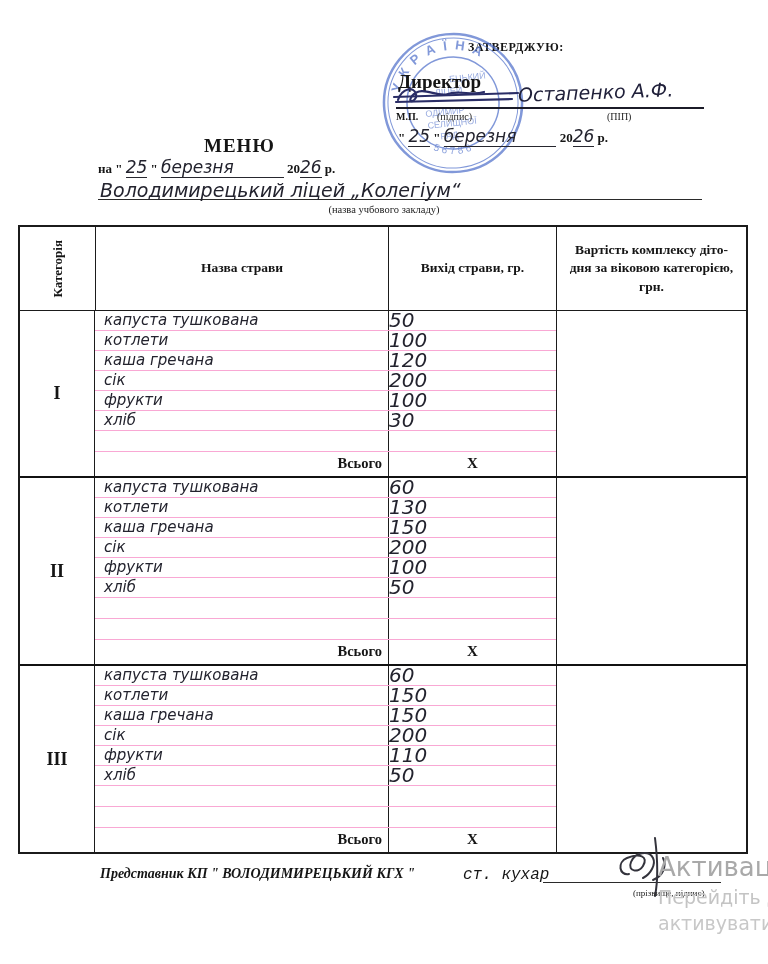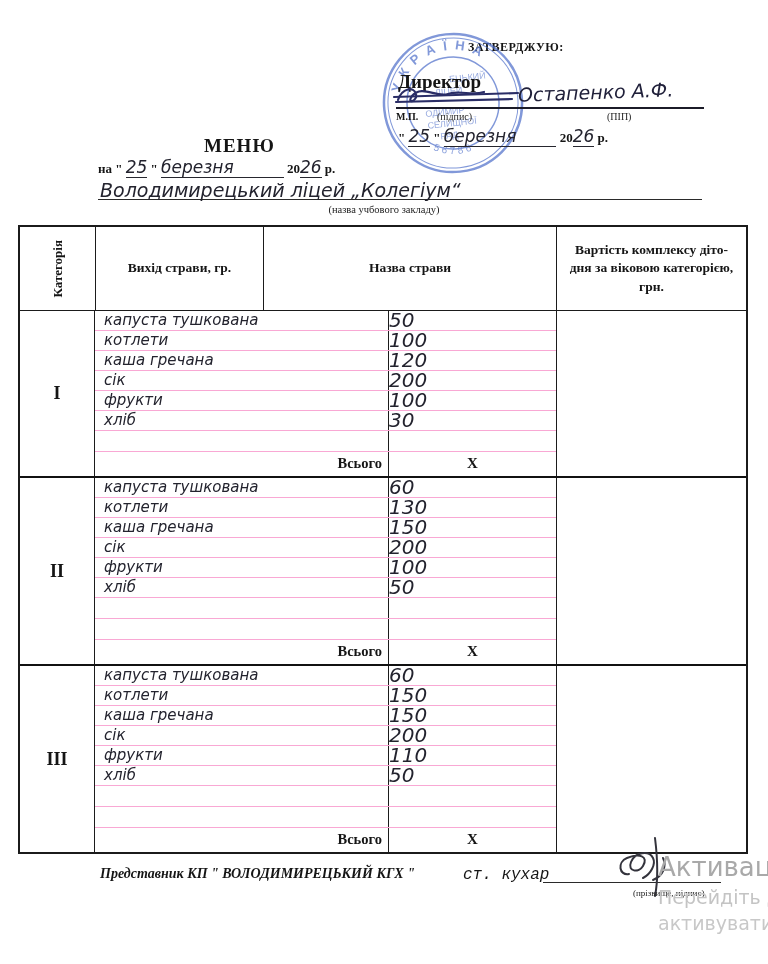--- a/index.html
+++ b/index.html
@@ -157,22 +157,22 @@
 <div class="abs school-line">
   <span class="hw school-name">Володимирецький  ліцей  „Колегіум“</span>
 </div>
 <div class="abs caption school-caption">(назва учбового закладу)</div>
 
 <div class="abs menu-table">
   <div class="thead">
     <div class="th th-cat">
         <span>Категорія</span>
       </div>
+    <div class="th th-dish">Назва страви</div>
     <div class="th th-out">Вихід страви, гр.</div>
-    <div class="th th-dish">Назва страви</div>
     <div class="th th-cost">Вартість комплексу діто-дня за віковою категорією, грн.</div>
   </div>
   <div>
       <div class="block">
         <div class="cat-cell">I</div>
         <div class="mid-col">
           <div class="dish-row">
             <div class="dish-cell hw">капуста тушкована</div>
             <div class="out-cell hw">50</div>
           </div>

